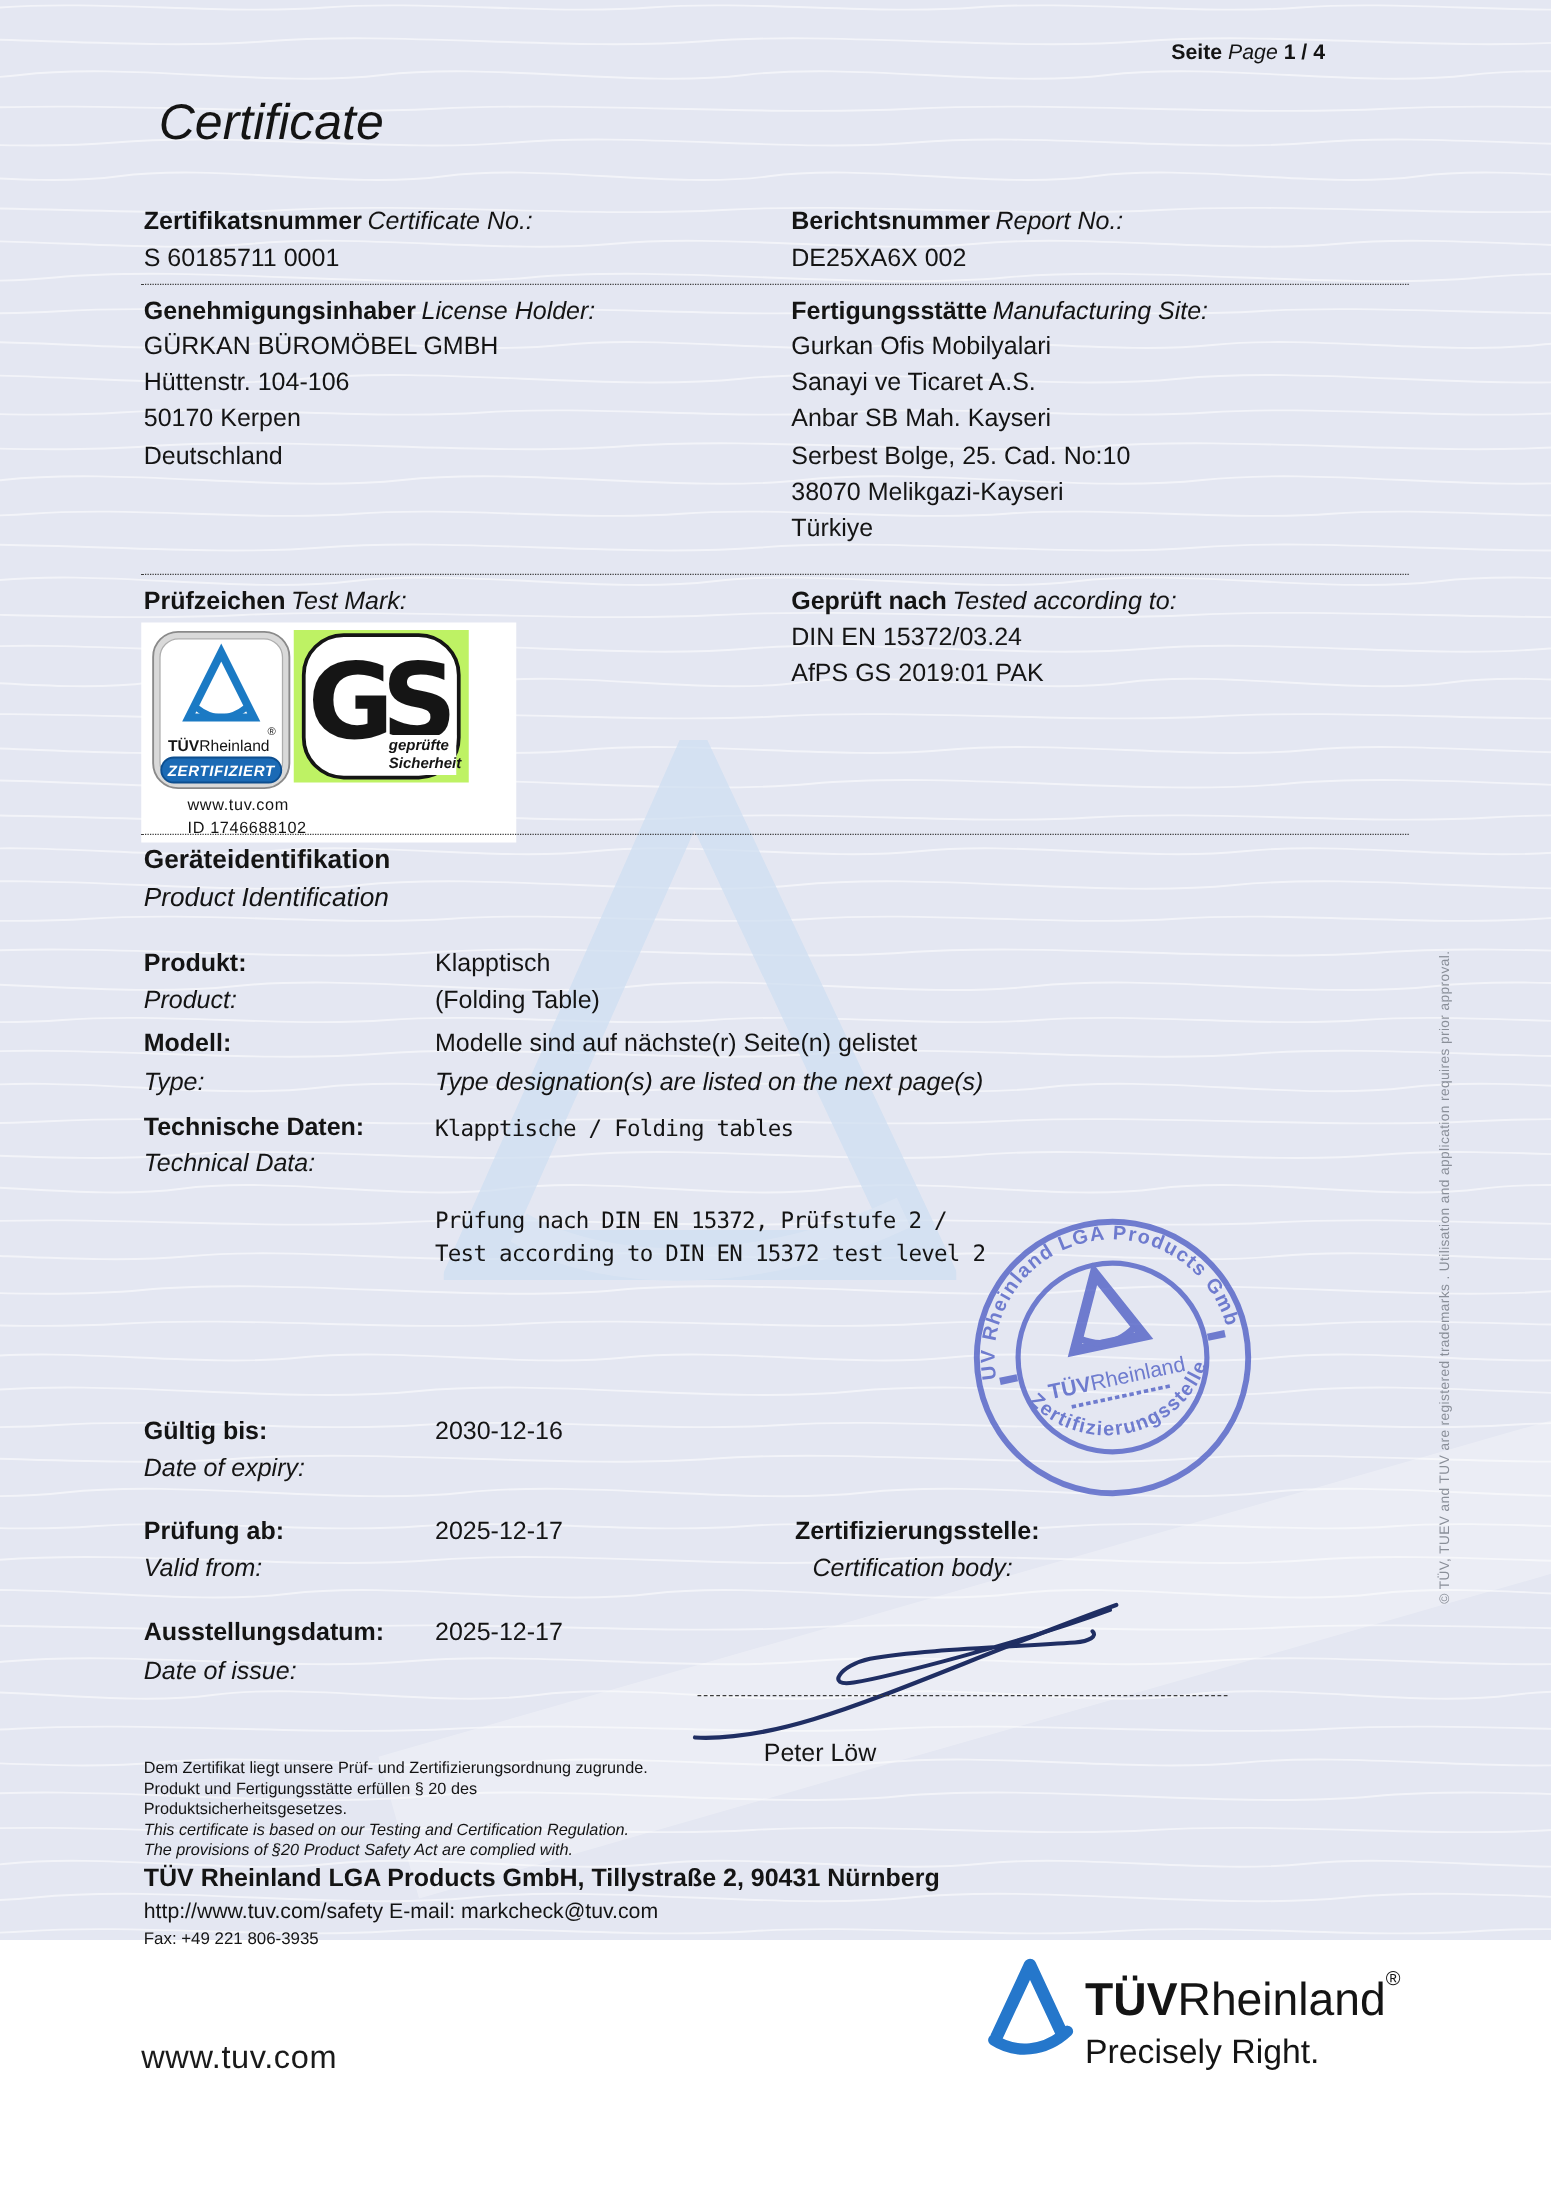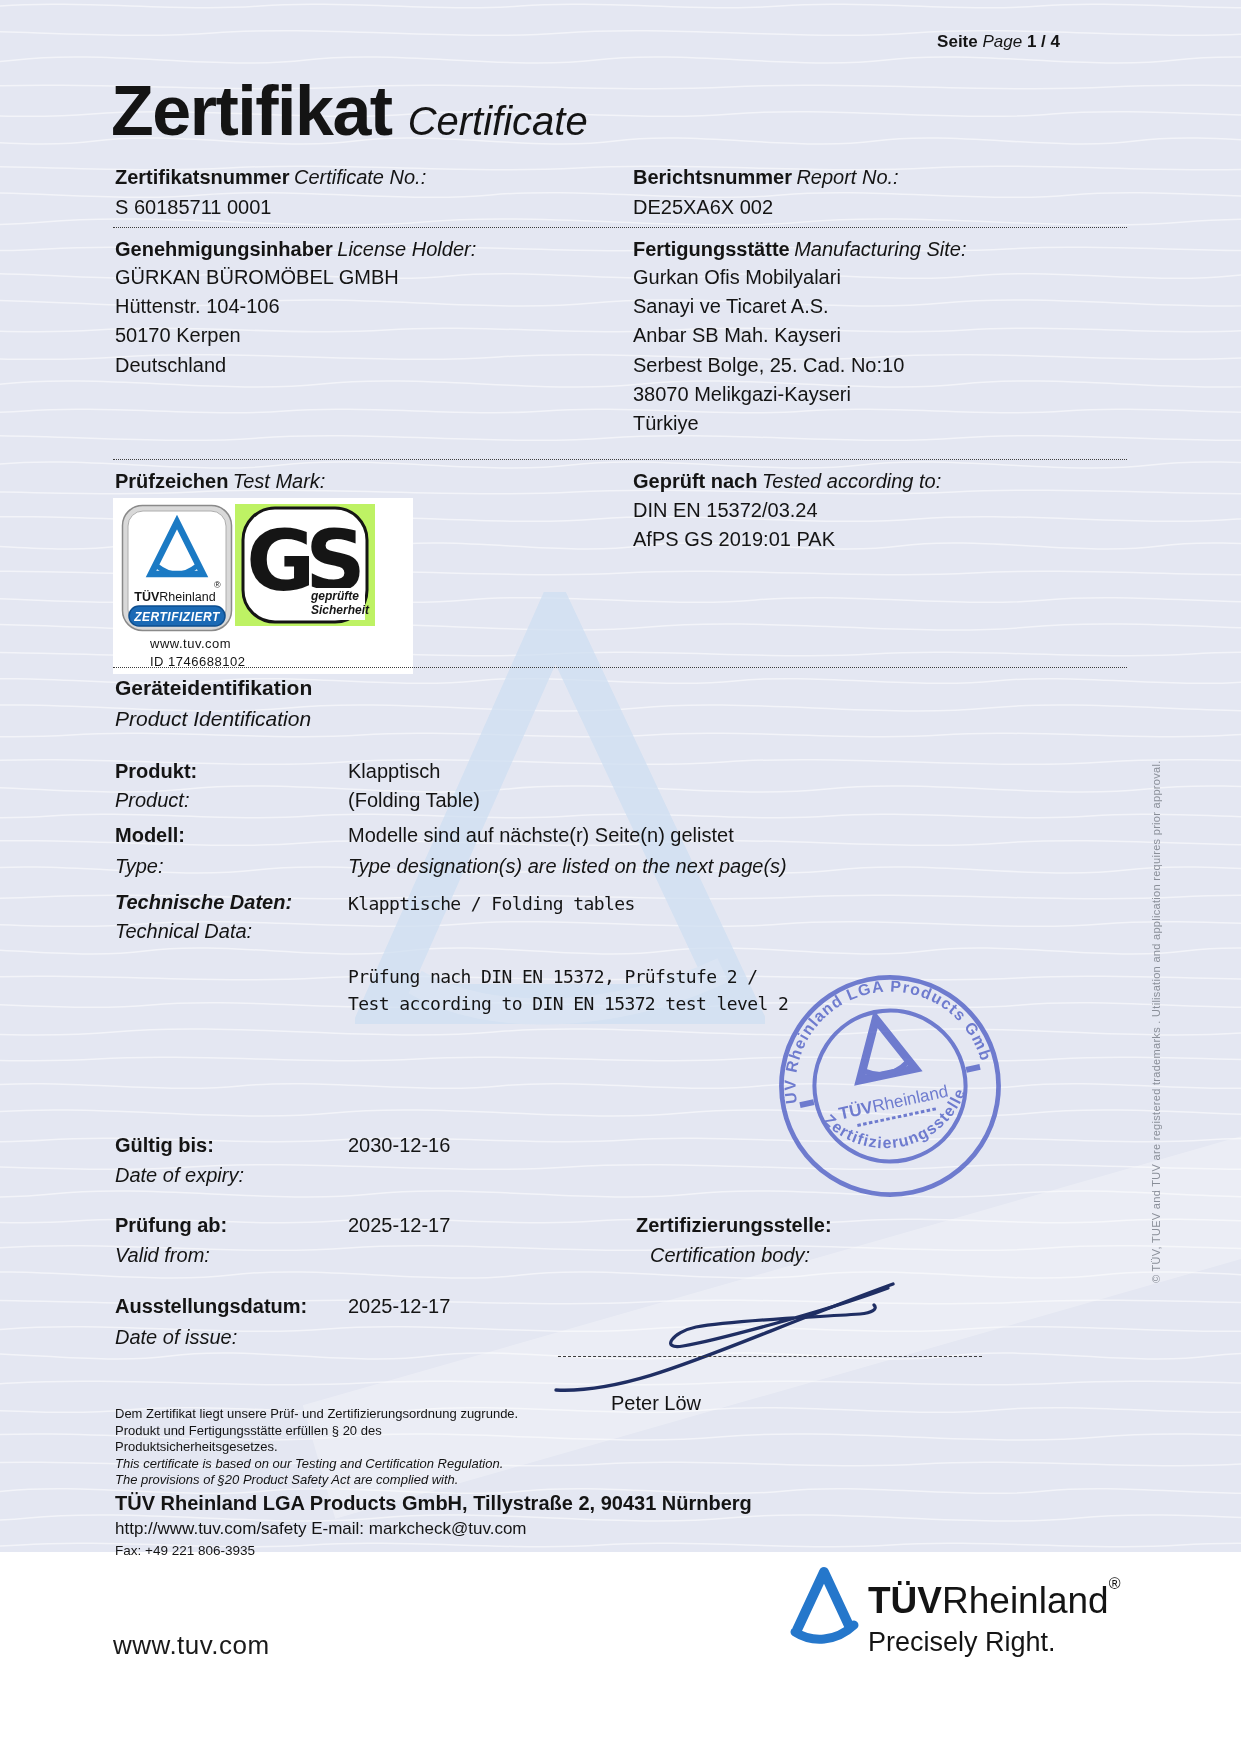--- a/index.html
+++ b/index.html
@@ -110,21 +110,20 @@
   </svg>
   <div class="abs" style="left:300px;top:1268px;width:980px;height:118px;background:rgba(255,255,255,0.28);transform:rotate(-16deg);"></div>
 
   <div class="abs pagehead" style="left:880px;top:32px;width:180px;text-align:right;">
     <b>Seite</b>
     <span class="it">Page</span>
     <b>1 / 4</b>
   </div>
 
   <div class="abs" style="left:111px;top:76px;display:flex;align-items:baseline;">
-    <span class="title-de">Zertifikat</span>
     <span class="title-en">Certificate</span>
   </div>
 
   <div class="abs" style="left:115px;top:166px;">
     <span class="lbl-de">Zertifikatsnummer</span>
     <span class="lbl-en">Certificate No.:</span>
   </div>
   <div class="abs val" style="left:115px;top:196px;">S 60185711  0001</div>
 
   <div class="abs" style="left:633px;top:166px;">
@@ -211,21 +210,21 @@
   <div class="abs lbl-de" style="left:115px;top:760px;">Produkt:</div>
   <div class="abs lbl-en" style="left:115px;top:789px;">Product:</div>
   <div class="abs val" style="left:348px;top:760px;">Klapptisch</div>
   <div class="abs val" style="left:348px;top:789px;">(Folding Table)</div>
 
   <div class="abs lbl-de" style="left:115px;top:824px;">Modell:</div>
   <div class="abs lbl-en" style="left:115px;top:855px;">Type:</div>
   <div class="abs val" style="left:348px;top:824px;">Modelle sind auf nächste(r) Seite(n) gelistet</div>
   <div class="abs val italic" style="left:348px;top:855px;">Type designation(s) are listed on the next page(s)</div>
 
-  <div class="abs lbl-de" style="left:115px;top:891px;font-style:italic;">Technische Daten:</div>
+  <div class="abs lbl-de" style="left:115px;top:891px;">Technische Daten:</div>
   <div class="abs lbl-en" style="left:115px;top:920px;">Technical Data:</div>
   <div class="abs mono" style="left:348px;top:893px;">Klapptische / Folding tables</div>
 
   <div class="abs mono" style="left:348px;top:966px;">Prüfung nach DIN EN 15372, Prüfstufe 2 /</div>
   <div class="abs mono" style="left:348px;top:993px;">Test according to DIN EN 15372 test level 2</div>
 
   <svg class="abs" style="left:772px;top:968px;transform:rotate(-12deg);opacity:0.78;" width="236" height="236" viewBox="0 0 200 200">
     <defs>
       <path id="arcT" d="M 20,100 A 80,80 0 1 1 180,100" fill="none"></path>
       <path id="arcB" d="M 32,104 A 72,72 0 0 0 168,104" fill="none"></path>

